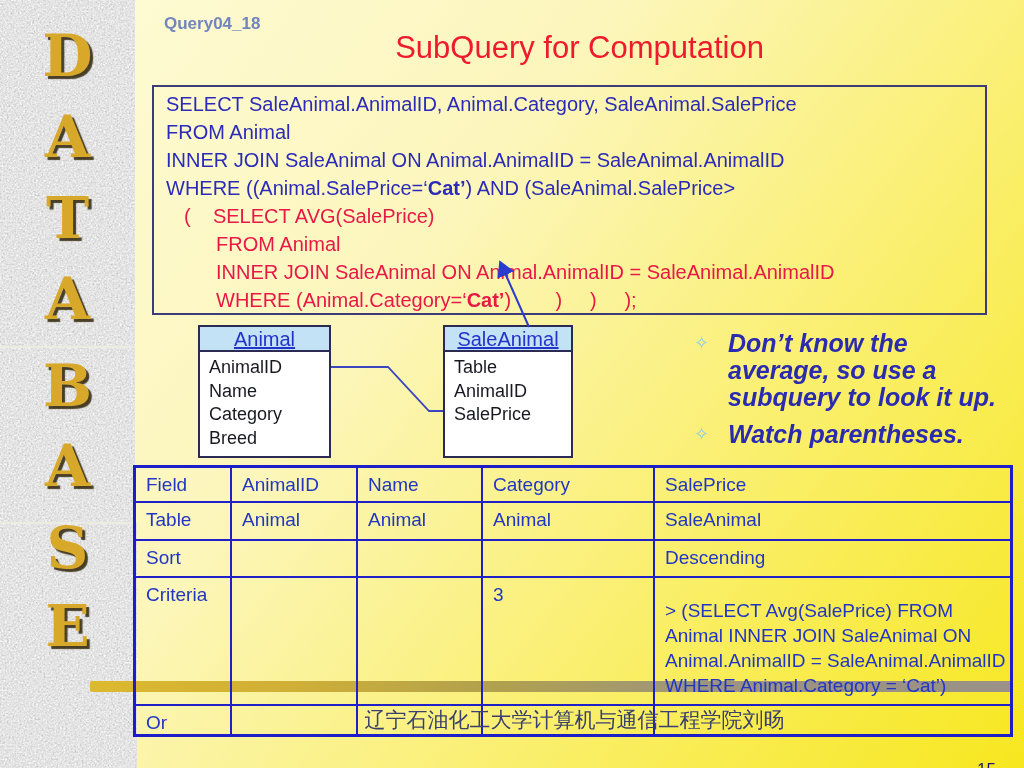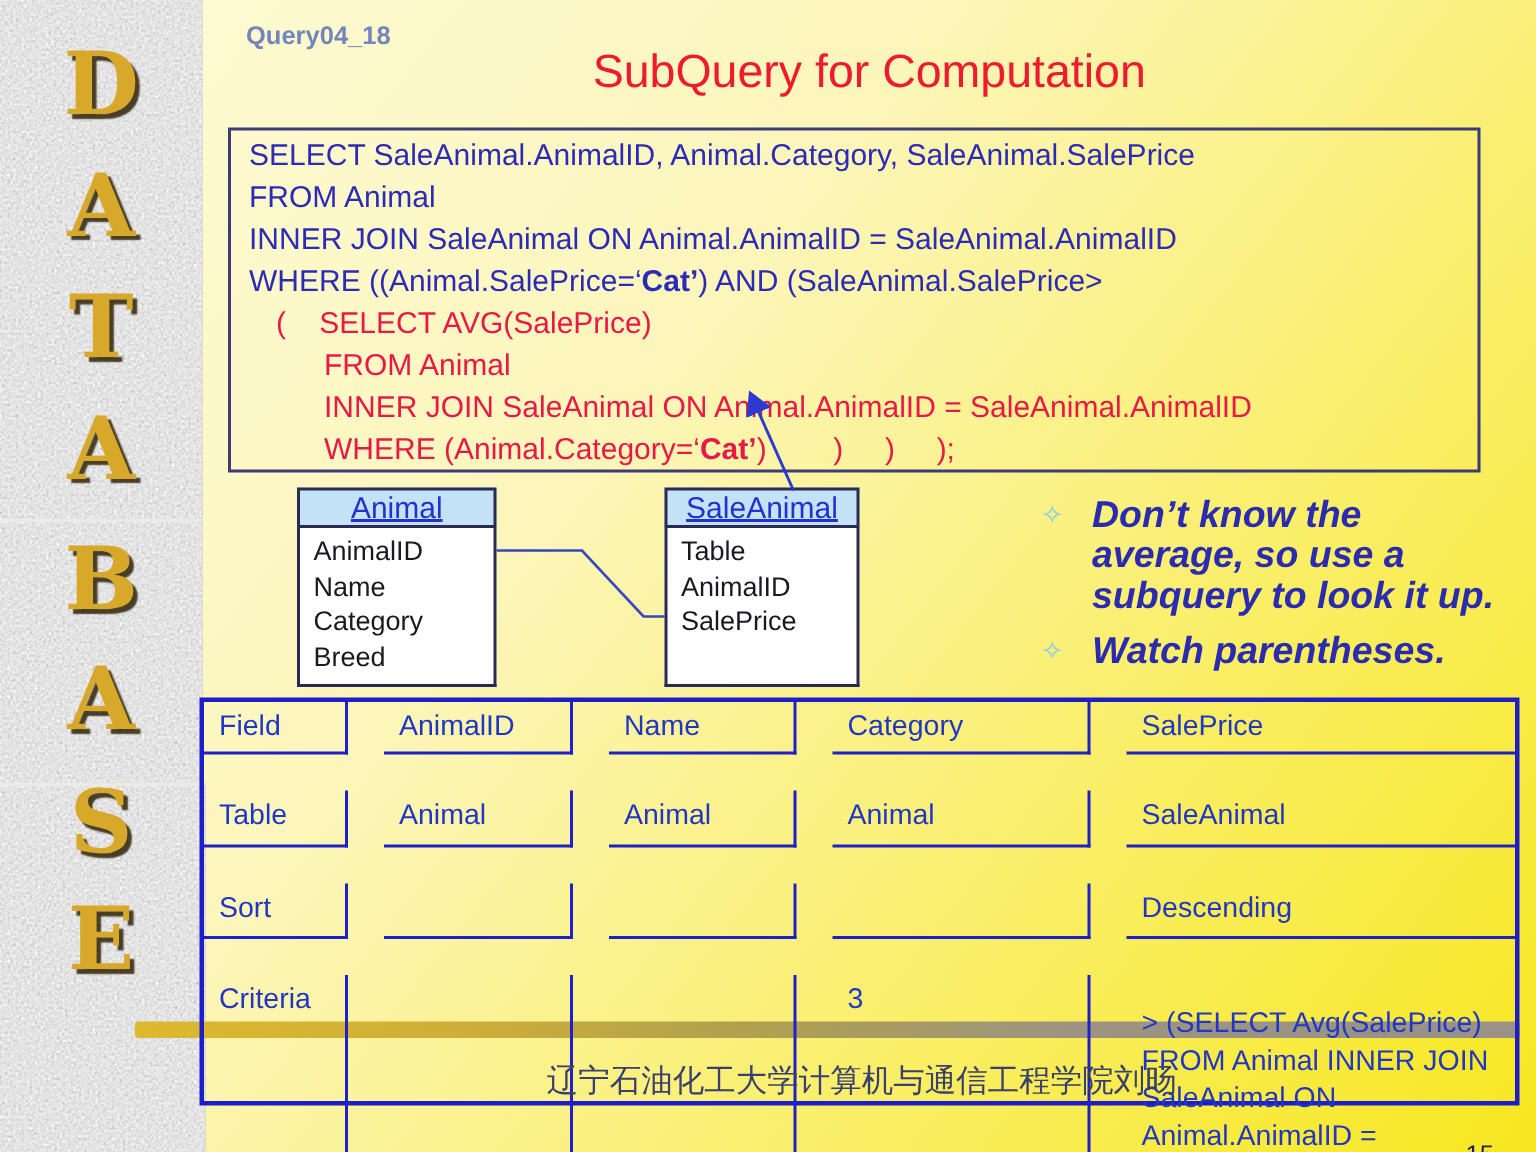--- a/index.html
+++ b/index.html
@@ -52,21 +52,21 @@
   .bullet .btxt{font-style:italic;font-weight:bold;font-size:25px;line-height:27px;color:#2B2BB0;}
 
   
   .stripe{position:absolute;left:90px;top:681px;width:923px;height:11px;z-index:2;border-radius:2px;
           background:linear-gradient(90deg,#DDB92F 0%,#CFAF36 22%,#AFA050 45%,#9C9480 68%,#9A9188 100%);}
 
   
   .qbe{position:absolute;left:133px;top:465px;width:880px;height:272px;z-index:3;
        border:3px solid #1E1EC8;box-sizing:border-box;display:grid;
        grid-template-columns:96px 126px 125px 172px auto;
-       grid-template-rows:35px 38px 37px 128px auto;gap:24px;}
+       grid-template-rows:35px 38px 37px 128px auto;}
   .qbe div{border-right:2px solid #2020C8;border-bottom:2px solid #2020C8;
            font-size:19px;color:#2236C4;padding:6px 2px 0 10px;box-sizing:border-box;overflow:hidden;}
   .qbe div:nth-child(5n){border-right:none;}
   .qbe div:nth-child(n+21){border-bottom:none;}
   .qbe .long{line-height:25px;padding-top:20px;}
 
   
   .footer{position:absolute;left:135px;right:10px;top:706px;text-align:center;z-index:7;
           font-family:"DejaVu Serif","Liberation Serif",serif;font-size:21px;color:#39406E;}
   .footer .author{}

